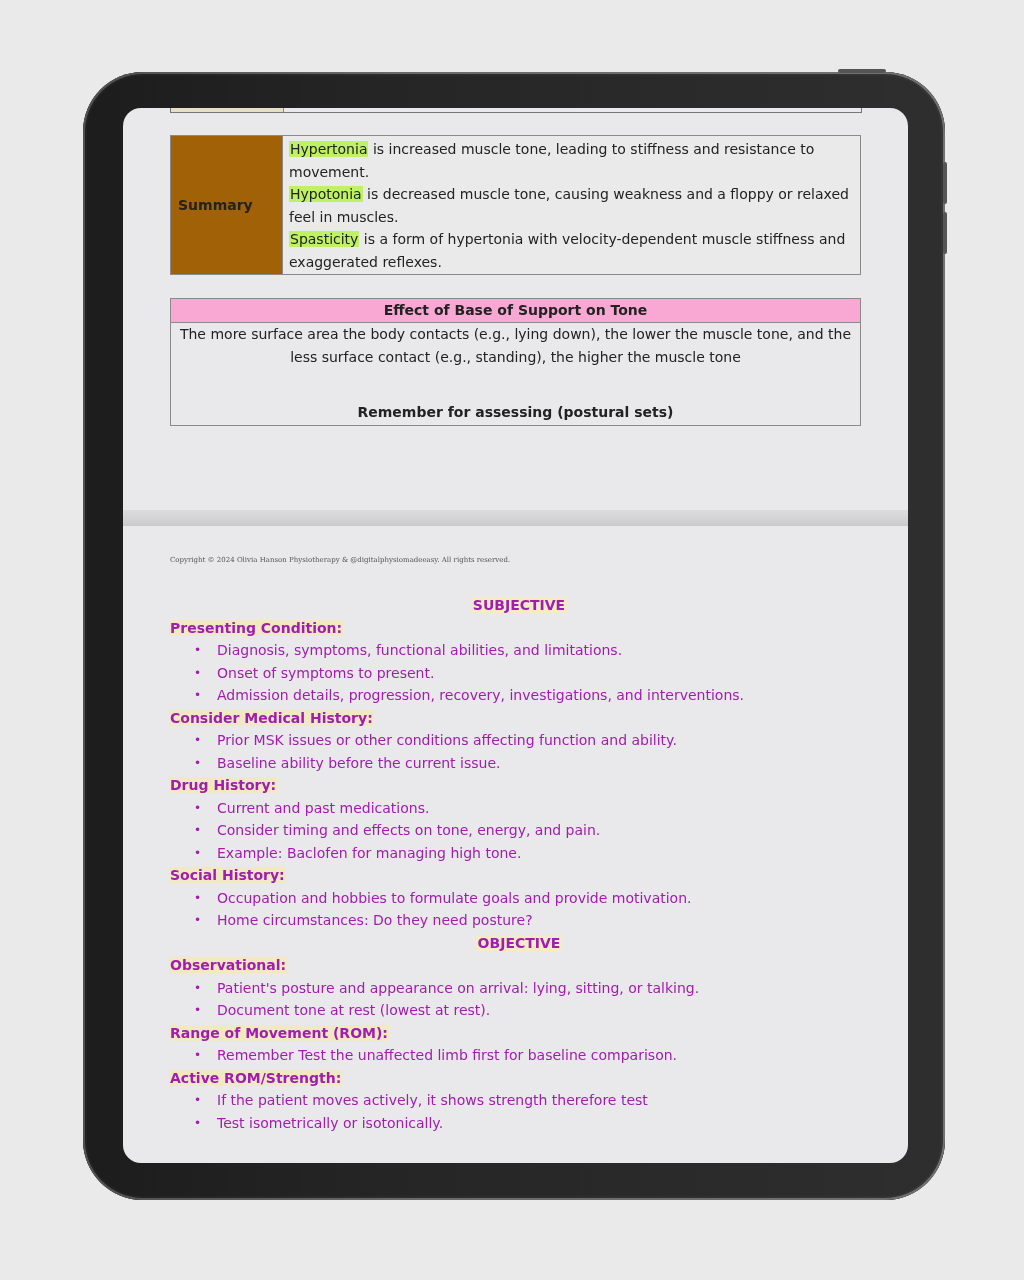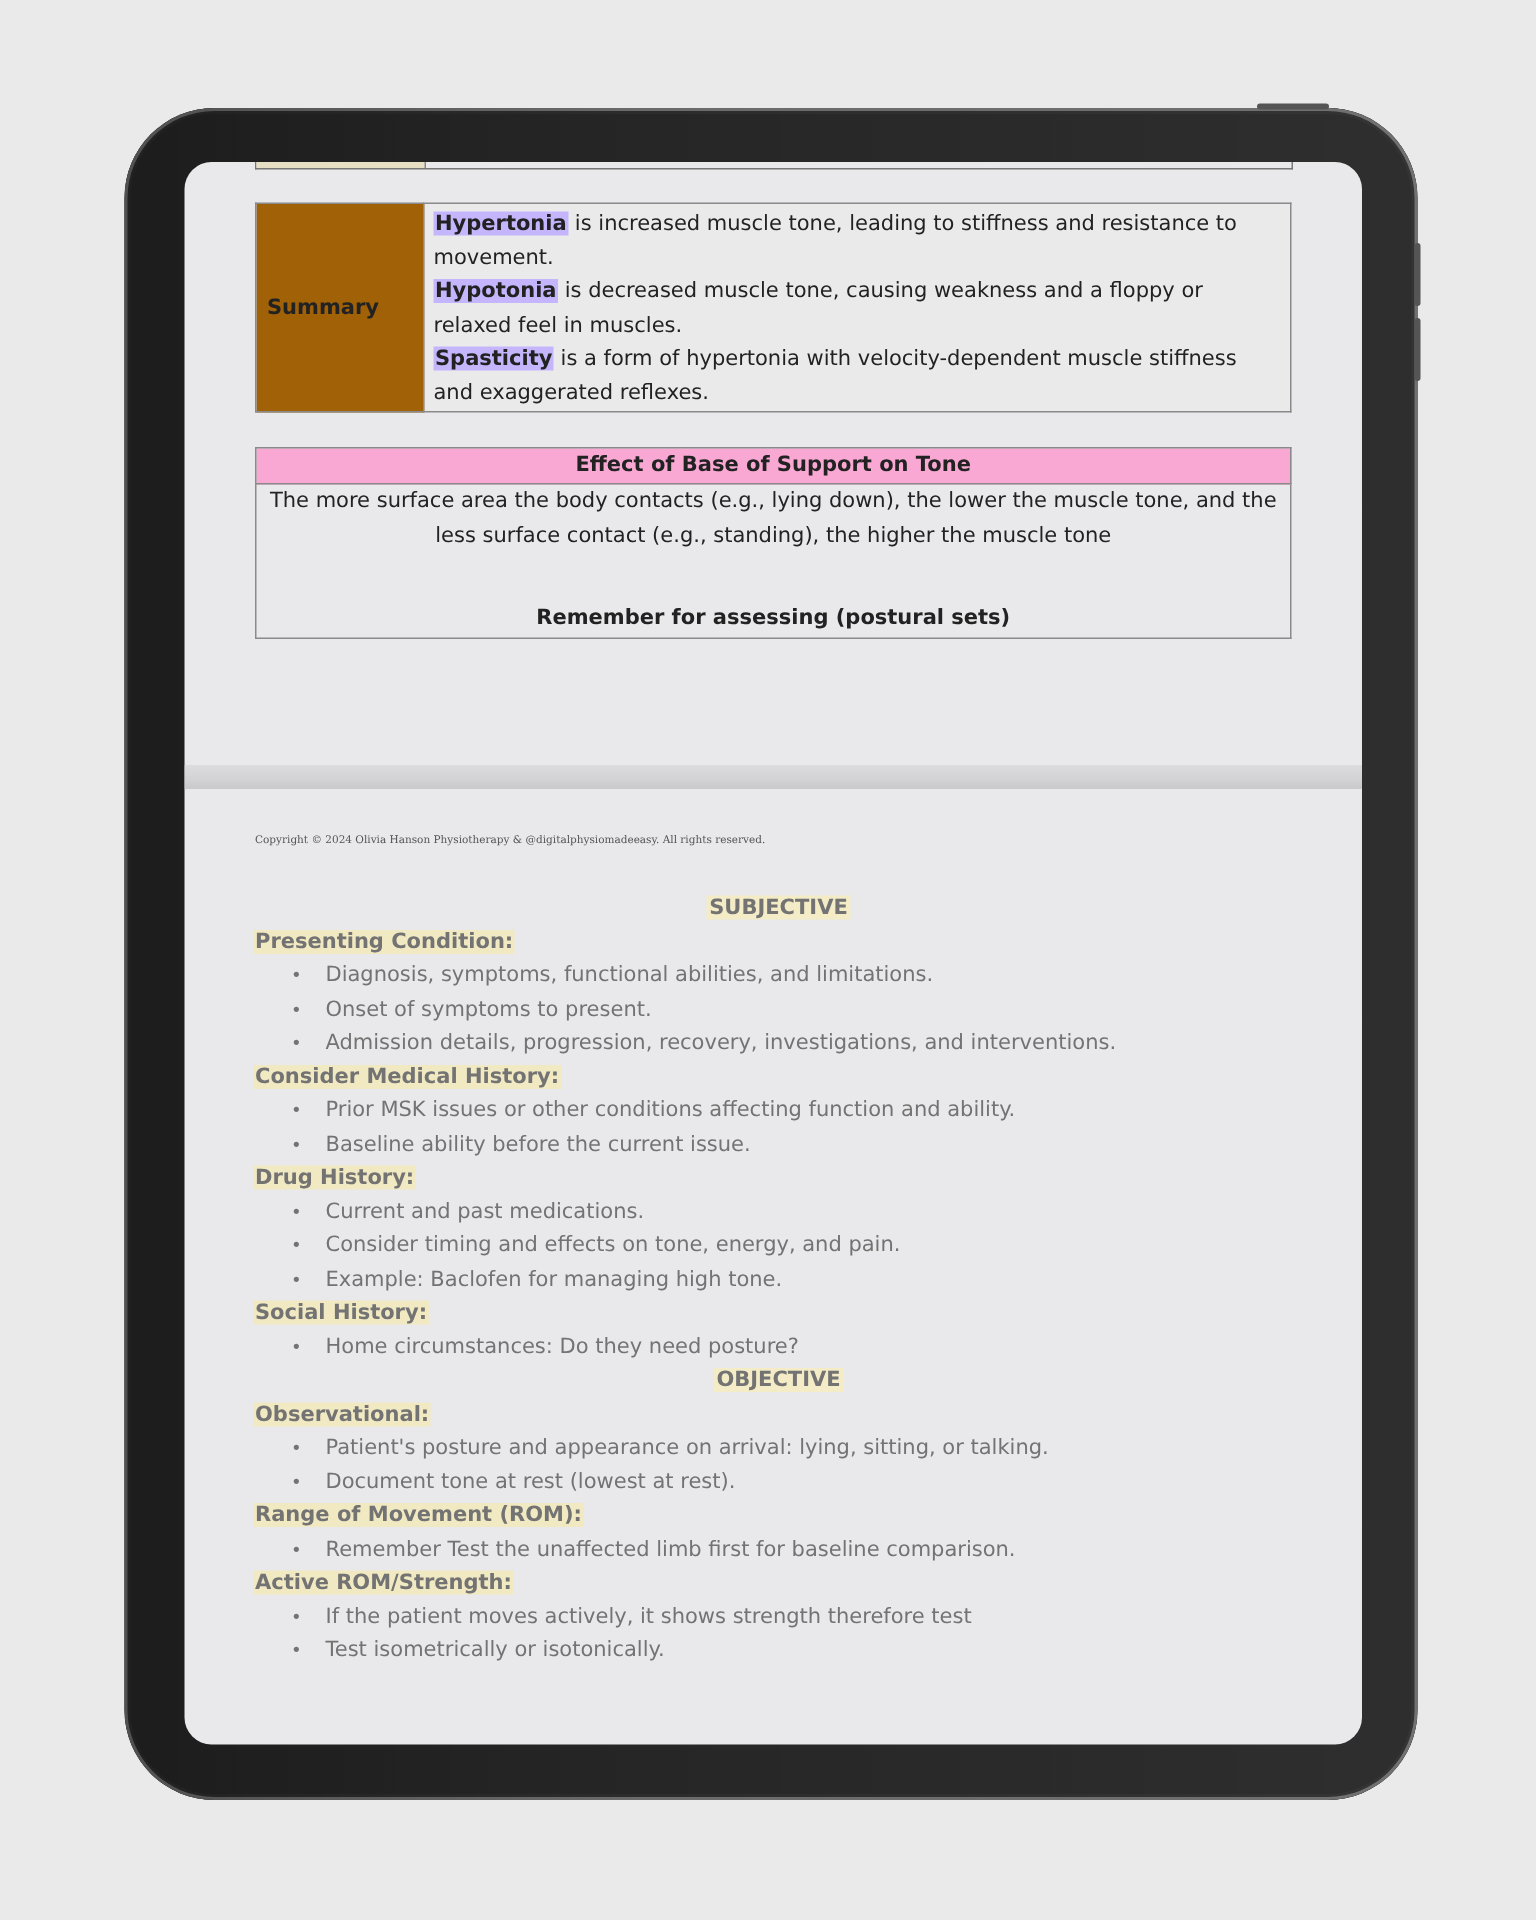--- a/index.html
+++ b/index.html
@@ -34,41 +34,41 @@
     }
     .prev-row .cell1 { position:absolute; left:0; top:0; width:112px; height:10px; background:#e6dfc4; border-right:1px solid #888; }
 
     table.summary {
       position:absolute; left:47px; top:27px; width:691px;
       border-collapse:collapse; font-size:14px; color:#222;
     }
     table.summary td { border:1px solid #8a8a8a; vertical-align:middle; }
     .sum-label { width:104px; background:#a16207; padding:0 0 0 7px; font-weight:bold; font-size:14px; }
     .sum-body { padding:2px 6px 1px 6px; line-height:22.5px; background:#ebeaeb; }
-    .hl { background:#c4b5fd; font-weight:bold; padding:0 1px; }
+    .hl { background:#bef264; font-weight:normal; padding:0 1px; }
 
     table.base {
       position:absolute; left:47px; top:190px; width:691px;
       border-collapse:collapse; font-size:14px; color:#222; text-align:center;
     }
     table.base td { border:1px solid #8a8a8a; }
     .base-head { background:#f9a8d4; font-weight:bold; line-height:21px; }
     .base-body { line-height:22.5px; padding:0 4px 1px 4px; }
     .base-body .b { font-weight:bold;margin-top:33px; }
 
     .page-break {
       position:absolute; left:0; top:402px; width:785px; height:16px;
       background:linear-gradient(180deg, #dcdbdd 0%, #d3d2d4 60%, #c9c8ca 100%);
     }
     .copyright {
       position:absolute; left:47px; top:448px; font-family:"DejaVu Serif", serif;
       font-size:7px; color:#555;
     }
 
-    .soap { position:absolute; left:46px; top:486px; width:700px; font-size:14px; color:#737373; }
+    .soap { position:absolute; left:46px; top:486px; width:700px; font-size:14px; color:#a21caf; }
     .section-title { text-align:center; font-weight:bold; line-height:22.5px; }
     .section-title span { background:#f3ecc6; padding:0 2px; }
     .heading { font-weight:bold; line-height:22.5px; }
     .heading span { background:#f1e9c2; padding:0 1px; }
     ul { margin:0; padding:0 0 0 48px; }
     li { line-height:22.5px; list-style:none; position:relative; }
     li::before { content:"\2022"; position:absolute; left:-23px; top:0; font-size:12px; }
   </style>
 </head>
 <body>
@@ -139,20 +139,21 @@
 
       <div class="heading"><span>Drug History:</span></div>
       <ul>
         <li>Current and past medications.</li>
         <li>Consider timing and effects on tone, energy, and pain.</li>
         <li>Example: Baclofen for managing high tone.</li>
       </ul>
 
       <div class="heading"><span>Social History:</span></div>
       <ul>
+        <li>Occupation and hobbies to formulate goals and provide motivation.</li>
         <li>Home circumstances: Do they need posture?</li>
       </ul>
 
       <div class="section-title"><span>OBJECTIVE</span></div>
 
       <div class="heading"><span>Observational:</span></div>
       <ul>
         <li>Patient's posture and appearance on arrival: lying, sitting, or talking.</li>
         <li>Document tone at rest (lowest at rest).</li>
       </ul>

